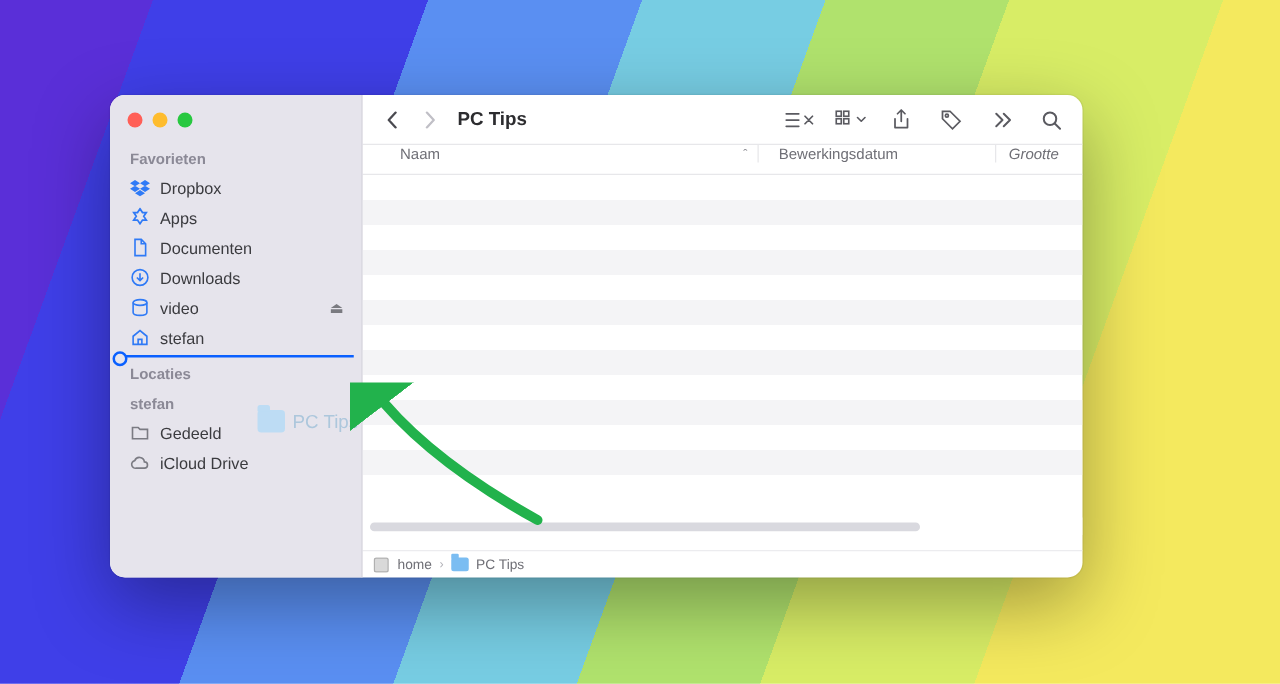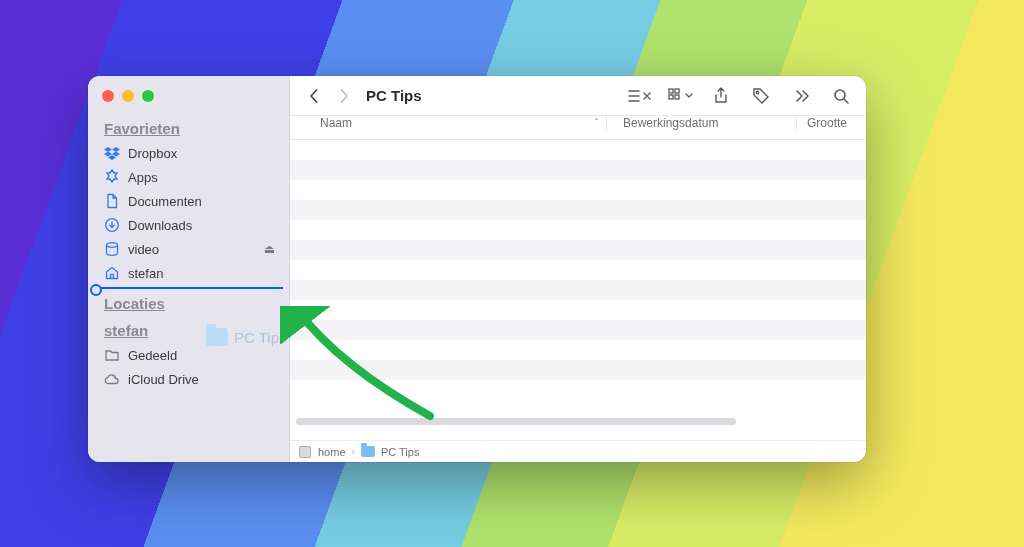--- a/index.html
+++ b/index.html
@@ -38,25 +38,24 @@
     position: relative;
   }
   .traffic {
     display: flex; gap: 8px; padding: 4px 0 12px 14px;
   }
   .tl { width: 12px; height: 12px; border-radius: 50%; }
   .tl.red { background:#ff5f57; }
   .tl.yellow { background:#febc2e; }
   .tl.green { background:#28c840; }
   .section-label {
-    font-size: 15px;
+    font-size: 12px;
     color: #8b8996;
     padding: 6px 16px 4px 16px;
     font-weight: 600;
-    text-decoration: underline;
   }
   .sidebar-item {
     display: flex; align-items: center;
     gap: 8px;
     padding: 4px 14px 4px 16px;
     font-size: 13px;
     color: #3b3b3f;
     cursor: default;
     position: relative;
   }
@@ -112,21 +111,21 @@
   .tool-group { display:flex; align-items:center; gap:14px; }
   .col-header {
     height: 24px;
     display:flex; align-items:flex-start;
     border-bottom: 1px solid #e7e7ea;
     font-size: 12px; color:#6f6f76;
   }
   .col-name { flex:1; padding-left: 30px; display:flex; align-items:center; position:relative; }
   .col-name .sort { position:absolute; right:8px; color:#8b8b92; font-size:10px; }
   .col-date { width:190px; padding-left:16px; border-left:1px solid #e7e7ea; }
-  .col-size { width:70px; padding-left:10px; border-left:1px solid #e7e7ea; }
+  .col-size { width:70px; padding-left:10px; border-left:1px solid #e7e7ea;font-style:italic; }
   .rows { flex:1; overflow:hidden; }
   .row { height:20px; }
   .row:nth-child(even){ background:#f4f4f6; }
   .scrollbar-track {
     height: 14px;
     display:flex; align-items:center;
     padding: 0 6px;
     background:#fff;
   }
   .scrollbar-thumb {

